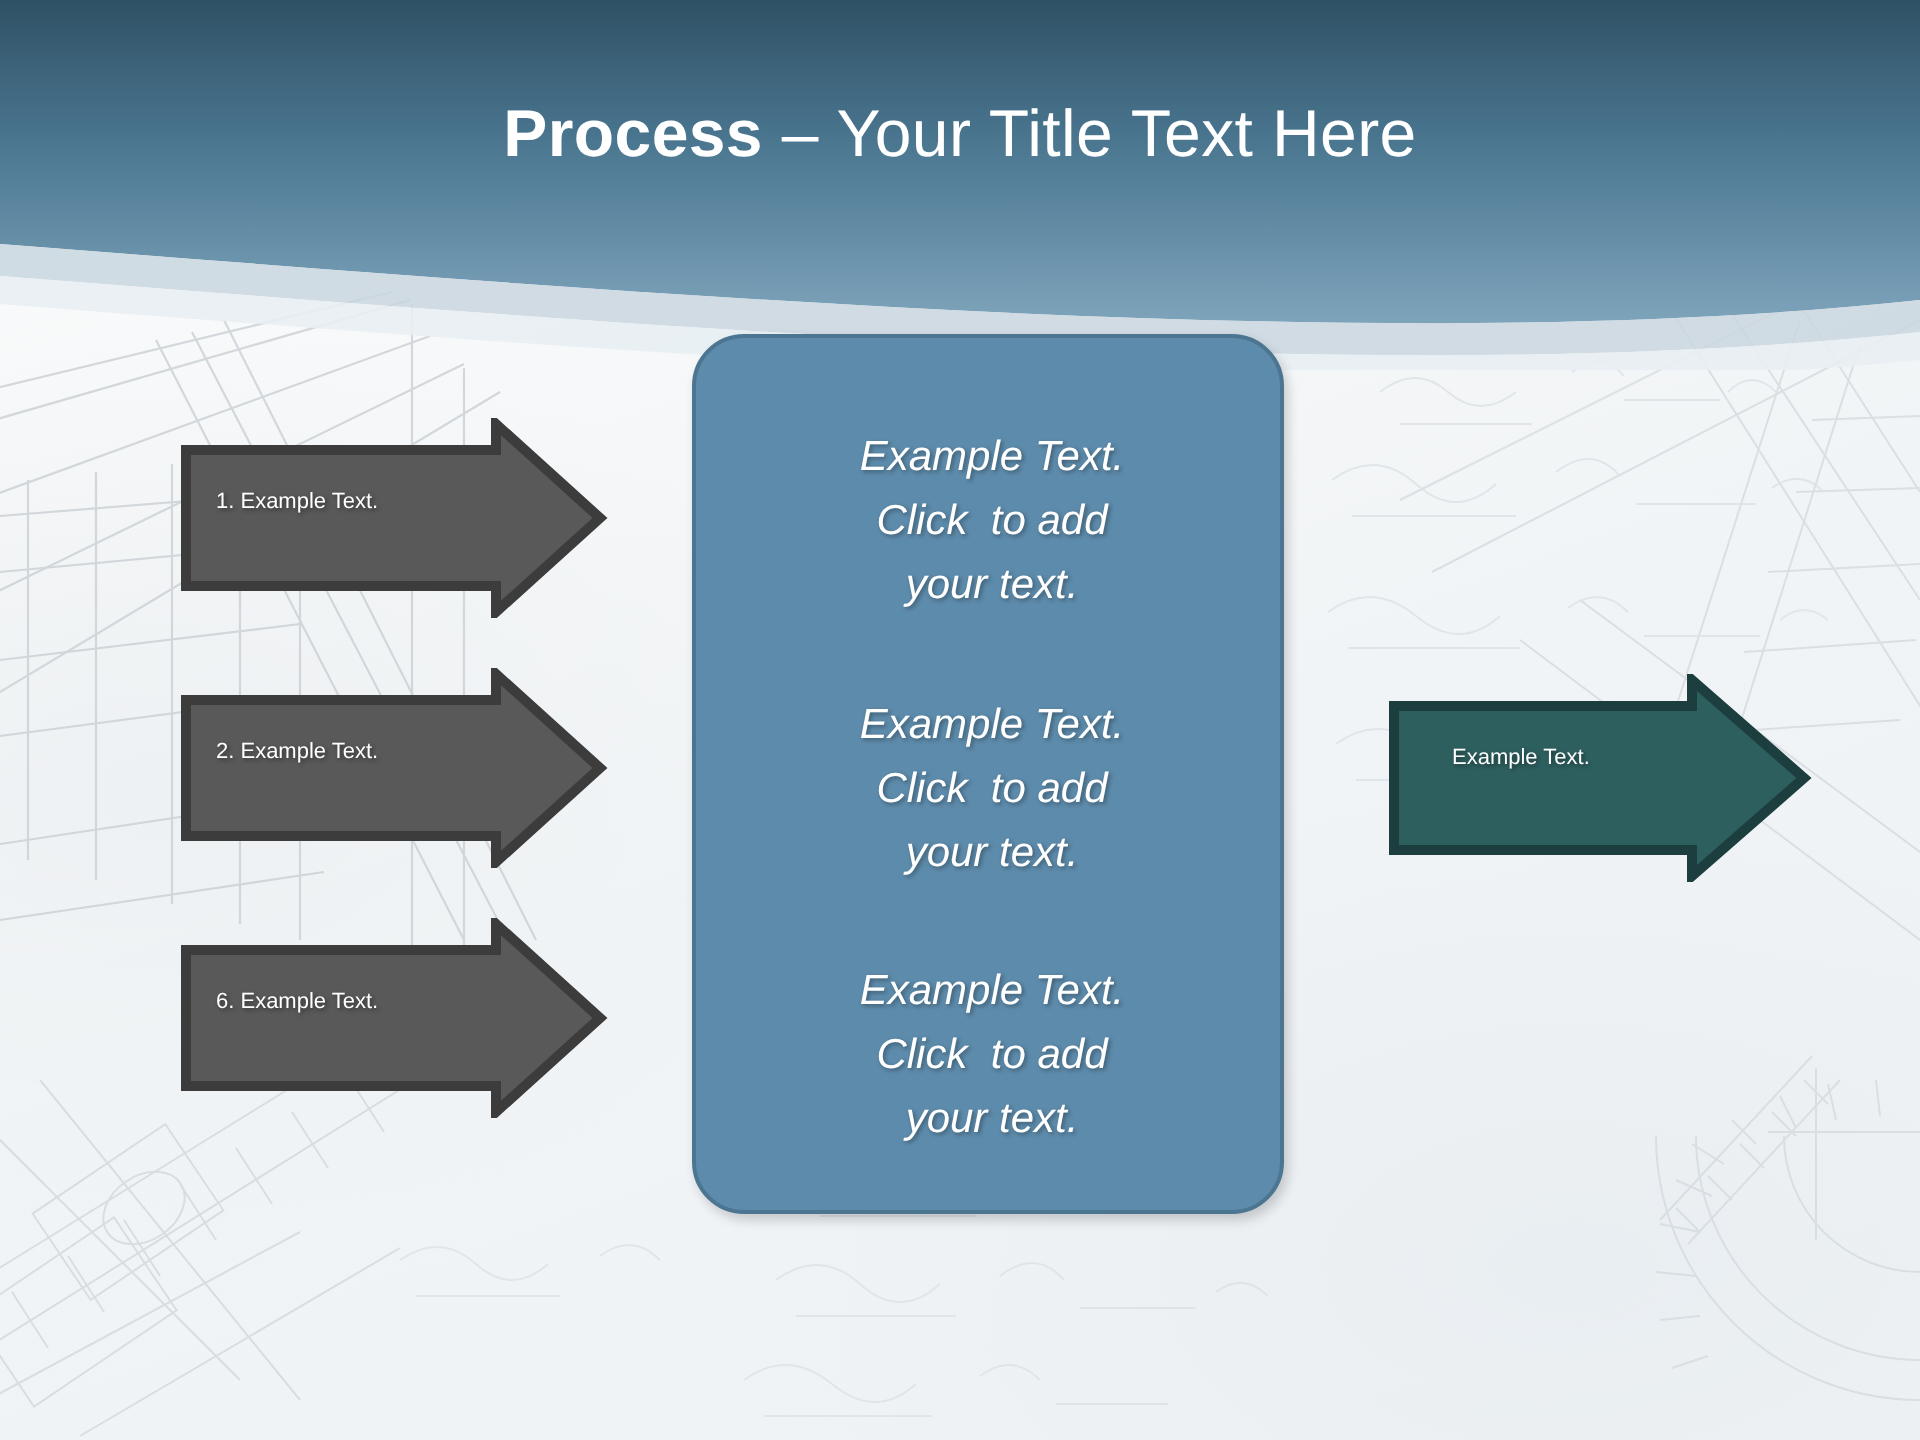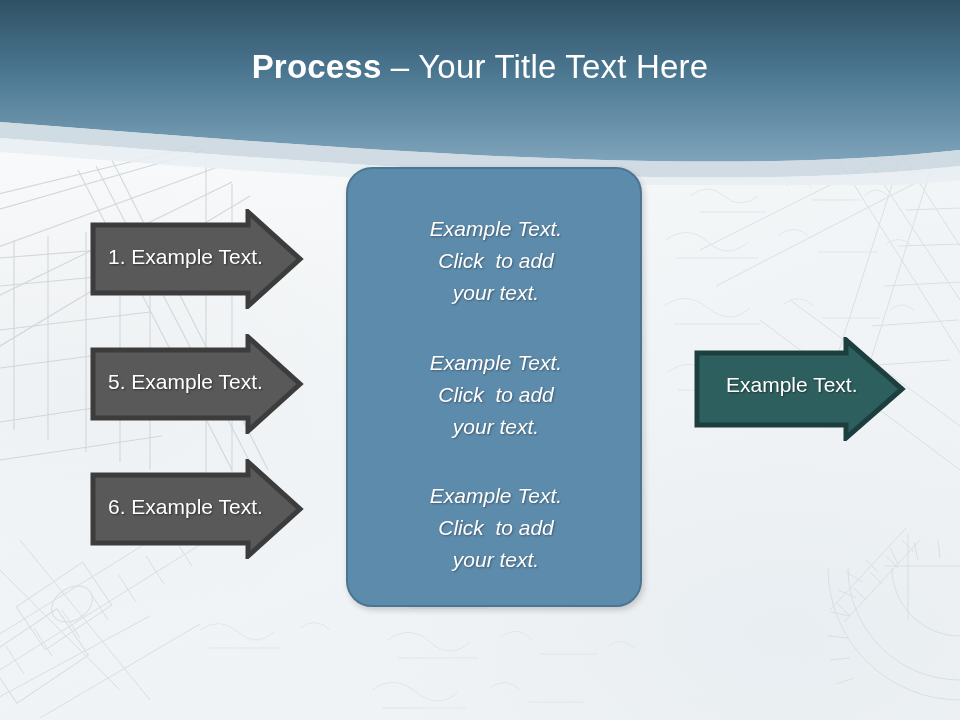--- a/index.html
+++ b/index.html
@@ -56,21 +56,21 @@
   .title .light  { font-weight: normal; }
 
   
   .arrow {
     position: absolute;
     display: block;
   }
   .arrow-label {
     position: absolute;
     color: #ffffff;
-    font-size: 21px;
+    font-size: 11px;
     white-space: nowrap;
     text-shadow: 1px 1px 2px rgba(0,0,0,0.45);
     pointer-events: none;
   }
 
   .gray-arrow-1 { left: 90px; top: 209px; }
   .gray-arrow-2 { left: 90px; top: 334px; }
   .gray-arrow-3 { left: 90px; top: 459px; }
   .gray-label-1 { left: 108px; top: 245px; }
   .gray-label-2 { left: 108px; top: 370px; }
@@ -263,21 +263,21 @@
   </div>
 
   <svg class="arrow gray-arrow-1" width="214" height="100" viewBox="0 0 214 100">
     <polygon points="3,16 158,16 158,3 210,50 158,97 158,84 3,84" fill="#595959" stroke="#3c3c3c" stroke-width="5" stroke-linejoin="miter"></polygon>
   </svg>
   <div class="arrow-label gray-label-1">1. Example Text.</div>
 
   <svg class="arrow gray-arrow-2" width="214" height="100" viewBox="0 0 214 100">
     <polygon points="3,16 158,16 158,3 210,50 158,97 158,84 3,84" fill="#595959" stroke="#3c3c3c" stroke-width="5" stroke-linejoin="miter"></polygon>
   </svg>
-  <div class="arrow-label gray-label-2">5. Example Text.</div>
+  <div class="arrow-label gray-label-2">2. Example Text.</div>
 
   <svg class="arrow gray-arrow-3" width="214" height="100" viewBox="0 0 214 100">
     <polygon points="3,16 158,16 158,3 210,50 158,97 158,84 3,84" fill="#595959" stroke="#3c3c3c" stroke-width="5" stroke-linejoin="miter"></polygon>
   </svg>
   <div class="arrow-label gray-label-3">6. Example Text.</div>
 
   <div class="center-panel">
     <div class="center-text-group ctg-1">Example Text.
 Click  to add
 your text.</div>

